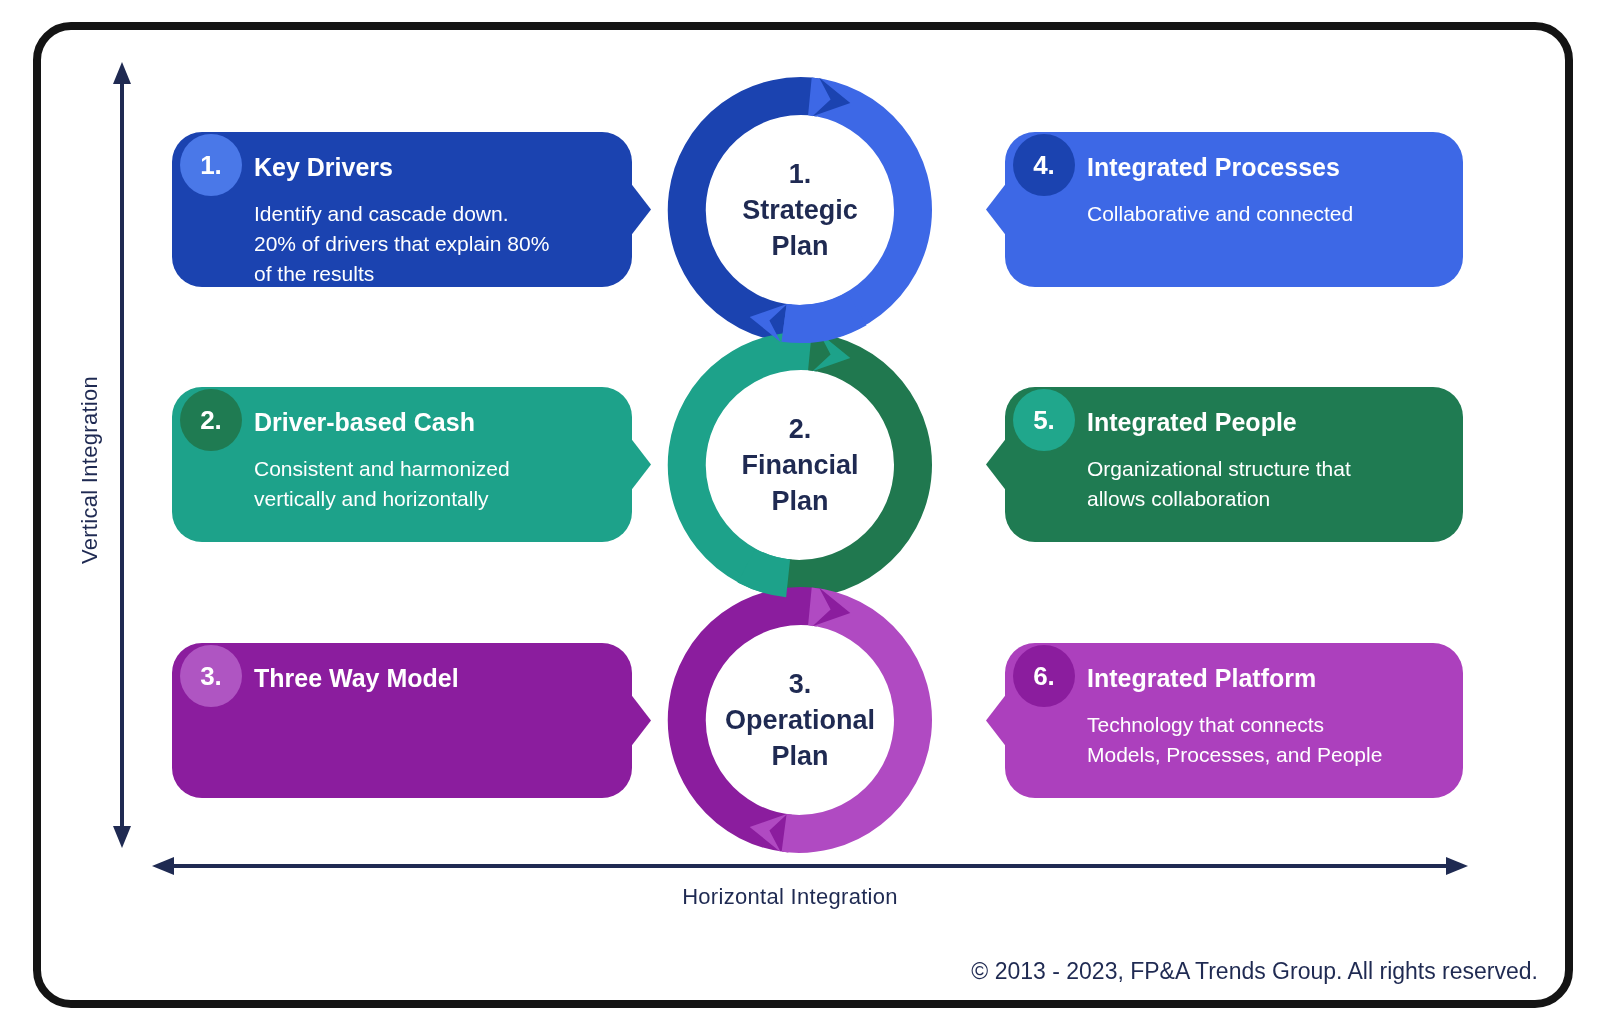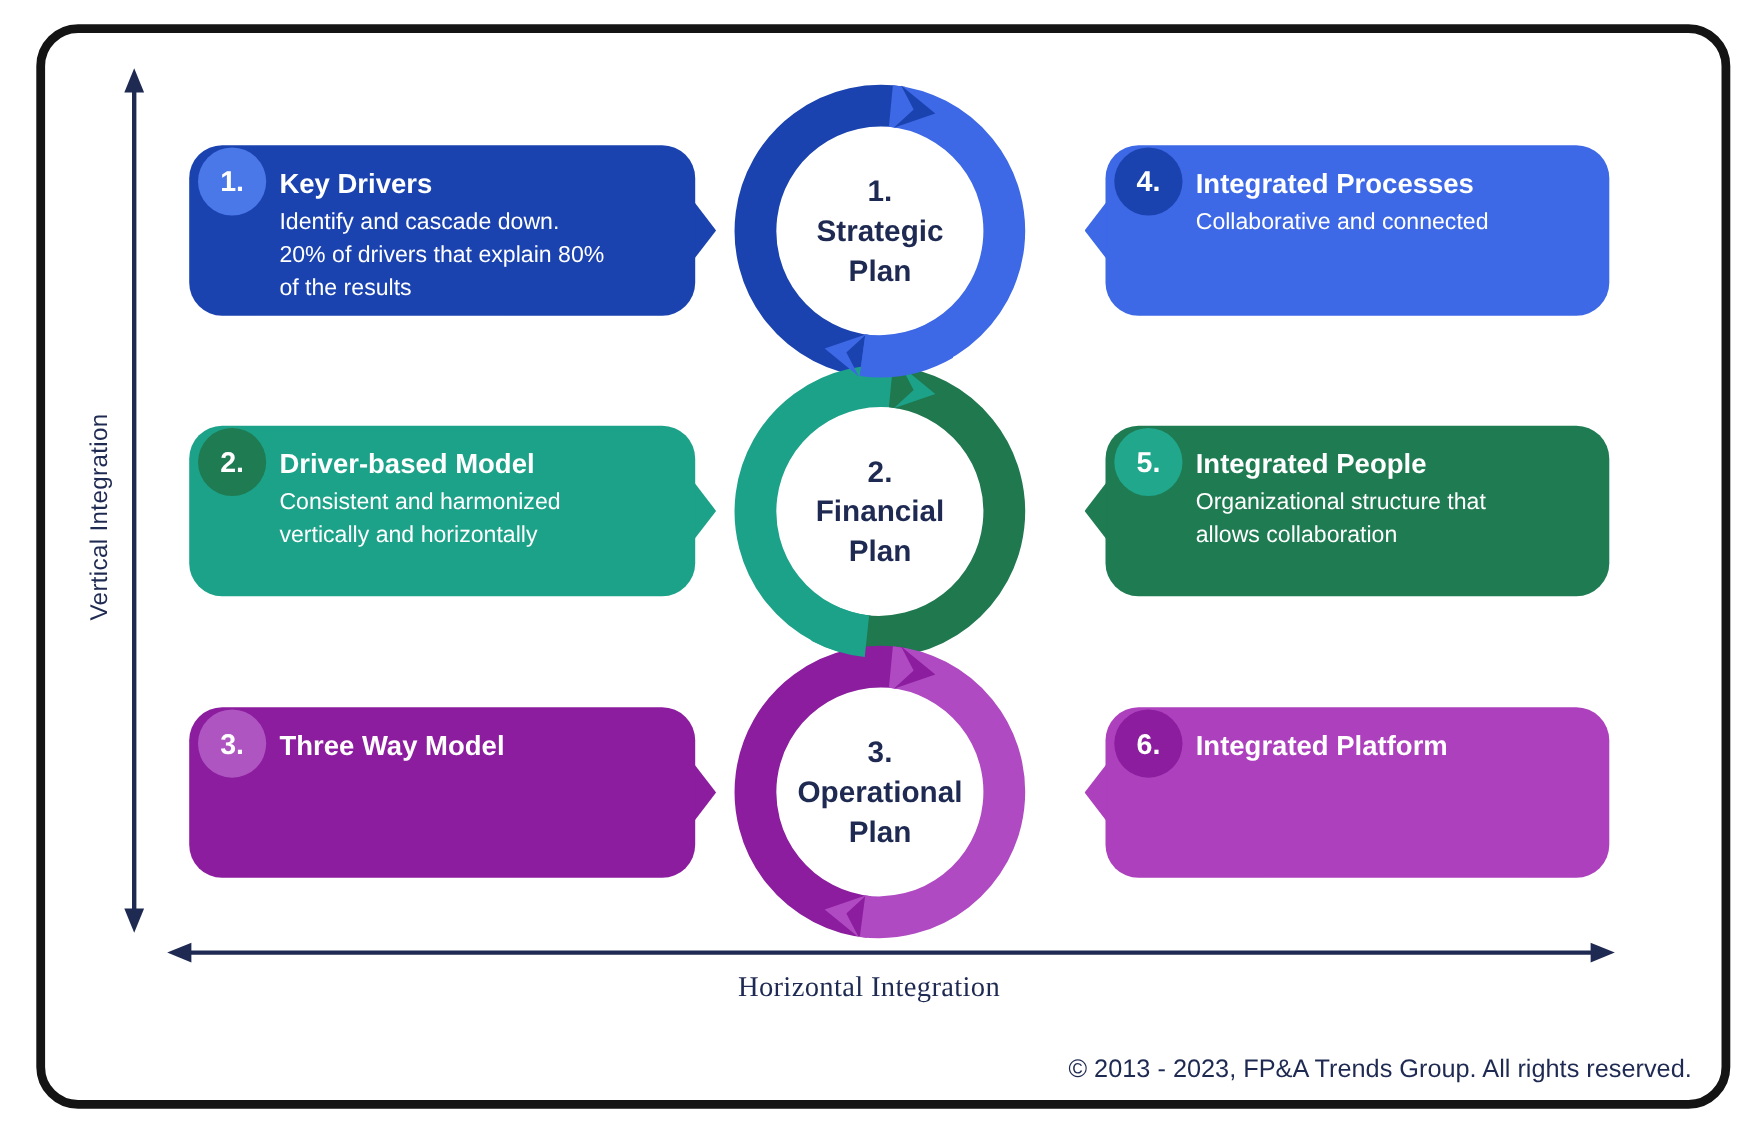--- a/index.html
+++ b/index.html
@@ -15,21 +15,21 @@
   }
   
   .axis-svg{position:absolute;}
   .v-label{
     position:absolute;left:90px;top:470px;
     transform:translate(-50%,-50%) rotate(-90deg);
     white-space:nowrap;color:var(--navy,#1F2A52);font-size:22px;letter-spacing:.3px;
   }
   .h-label{
     position:absolute;left:790px;top:897px;transform:translate(-50%,-50%);
-    white-space:nowrap;color:var(--navy,#1F2A52);font-size:26px;letter-spacing:.3px;font-family:Liberation Serif, serif;
+    white-space:nowrap;color:var(--navy,#1F2A52);font-size:22px;letter-spacing:.3px;
   }
   .copyright{
     position:absolute;right:63px;top:958px;
     color:var(--navy,#1F2A52);font-size:23px;
   }
   
   .bubble{
     position:absolute;width:460px;height:155px;border-radius:30px;
     background:var(--bg);color:#fff;box-sizing:border-box;
     padding:20px 36px 0 82px;
@@ -41,21 +41,21 @@
     background:var(--bg);
   }
   .bubble.left  .tail{right:-19px;clip-path:polygon(0 0,100% 50%,0 100%);}
   .bubble.right .tail{left:-19px;clip-path:polygon(100% 0,0 50%,100% 100%);}
   .badge{
     position:absolute;left:8px;top:2px;width:62px;height:62px;border-radius:50%;
     background:var(--badge);display:flex;align-items:center;justify-content:center;
     font-size:26px;font-weight:bold;color:#fff;
   }
   .bubble-title{font-size:25px;font-weight:bold;line-height:30px;}
-  .bubble-body{font-size:21px;line-height:30px;margin-top:5px;}
+  .bubble-body{font-size:21px;line-height:30px;margin-top:17px;}
   
   .rings{position:absolute;left:640px;top:50px;}
   .circle-label{
     position:absolute;left:800px;transform:translate(-50%,-50%);
     text-align:center;color:var(--navy,#1F2A52);
     font-size:27px;font-weight:bold;line-height:36px;white-space:nowrap;
   }
 </style>
 </head>
 <body style="--navy: #1F2A52; --frame: #141414;">
@@ -102,21 +102,21 @@
       <span>1.</span>
     </div>
   <div class="bubble-title">Key Drivers</div>
   <div class="bubble-body">Identify and cascade down.<br>20% of drivers that explain 80%<br>of the results</div>
 </div>
 <div class="bubble left" style="top: 387px; --bg: #1DA28A; --badge: #1F7B52;">
   <div class="tail"></div>
   <div class="badge">
       <span>2.</span>
     </div>
-  <div class="bubble-title">Driver-based Model</div>
+  <div class="bubble-title">Driver-based Cash</div>
   <div class="bubble-body">Consistent and harmonized<br>vertically and horizontally</div>
 </div>
 <div class="bubble left" style="top: 643px; --bg: #8B1D9E; --badge: #AF55C2;">
   <div class="tail"></div>
   <div class="badge">
       <span>3.</span>
     </div>
   <div class="bubble-title">Three Way Model</div>
 </div>
 
@@ -135,15 +135,16 @@
     </div>
   <div class="bubble-title">Integrated People</div>
   <div class="bubble-body">Organizational structure that<br>allows collaboration</div>
 </div>
 <div class="bubble right" style="top: 643px; --bg: #AC40BD; --badge: #8B1D9E;">
   <div class="tail"></div>
   <div class="badge">
       <span>6.</span>
     </div>
   <div class="bubble-title">Integrated Platform</div>
+  <div class="bubble-body">Technology that connects<br>Models, Processes, and People</div>
 </div>
 
 <div class="copyright">© 2013 - 2023, FP&amp;A Trends Group. All rights reserved.</div>
 
 </body></html>

